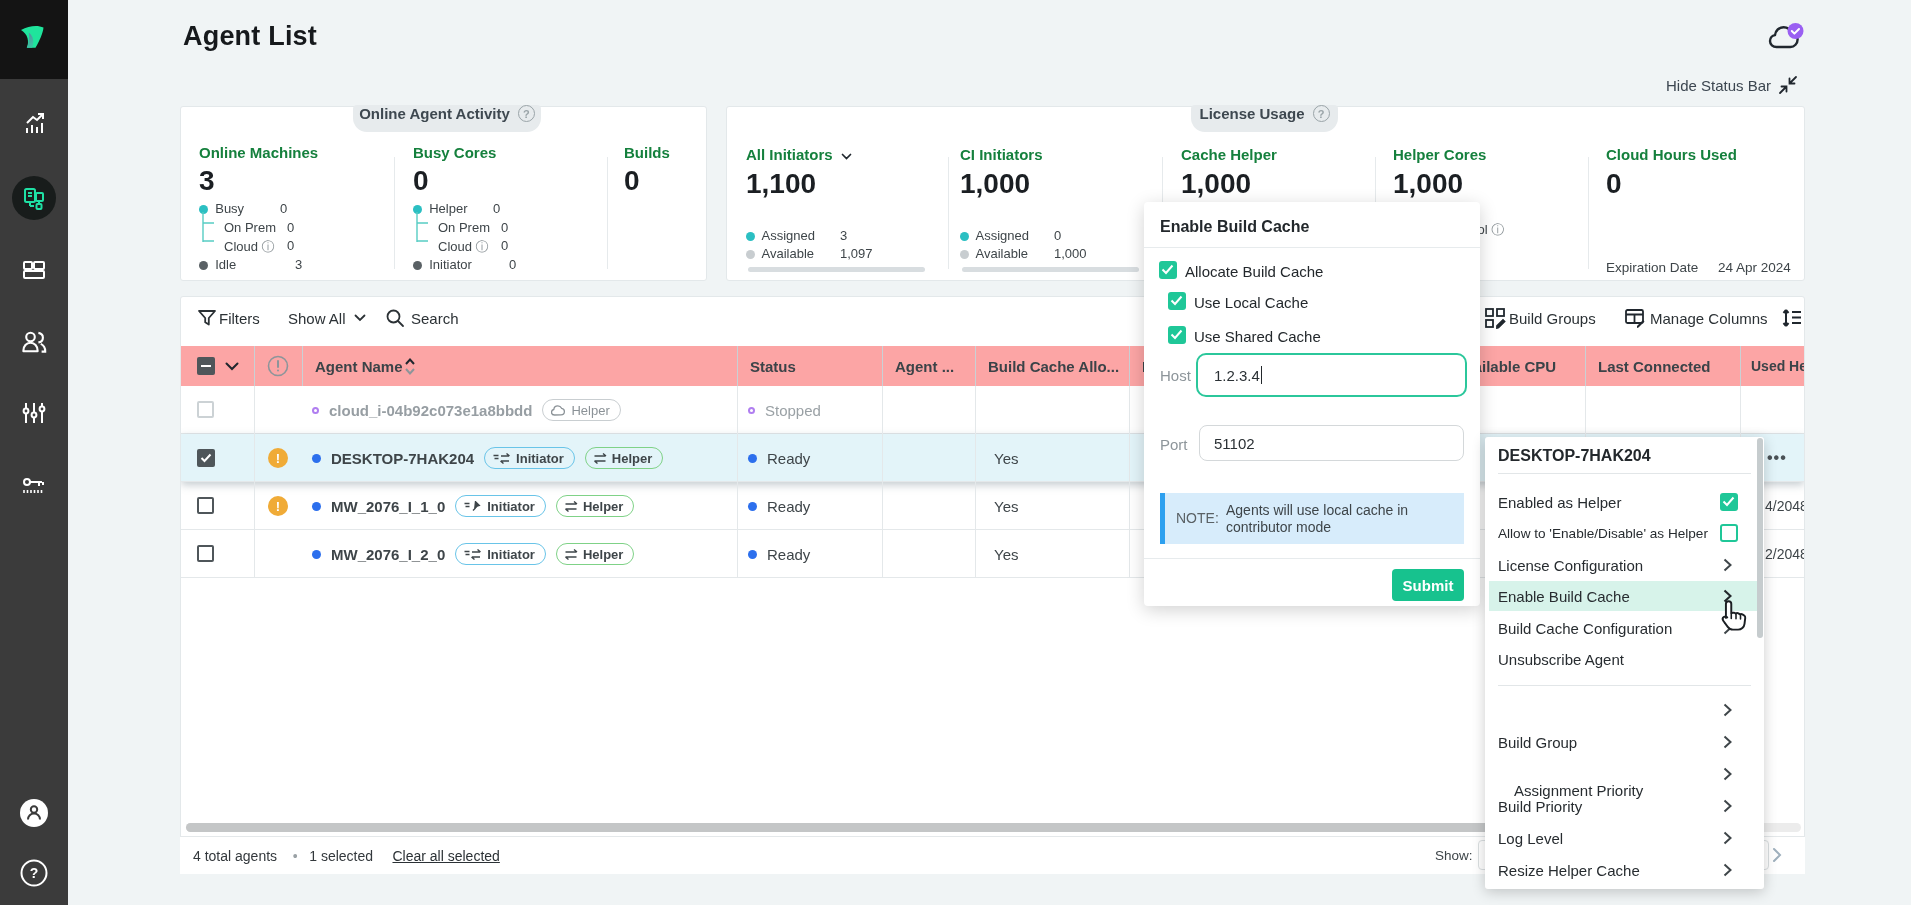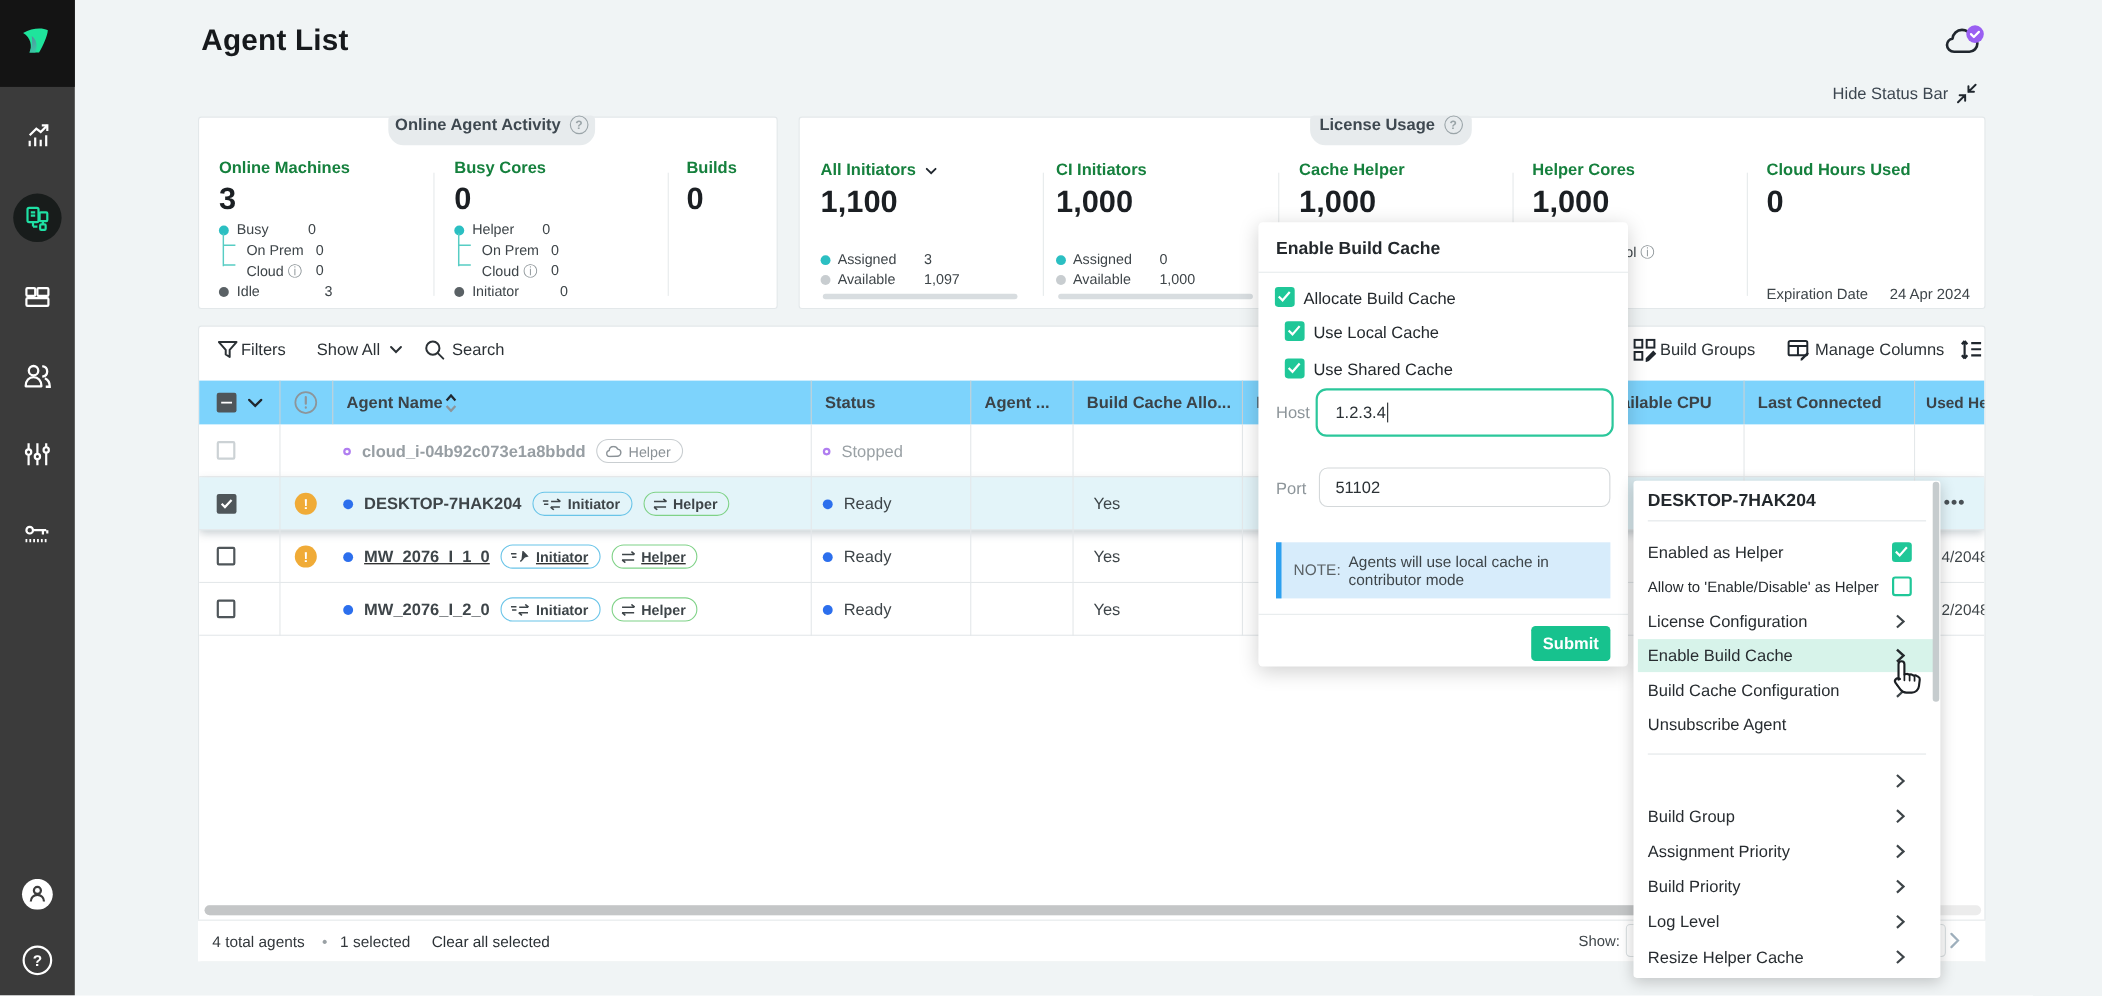--- a/index.html
+++ b/index.html
@@ -27,21 +27,21 @@
 .subrow { position:absolute; font-size:13px; color:#3e4549; }
 .dot { display:inline-block; width:9px; height:9px; border-radius:50%; vertical-align:-1px; }
 .dot-teal { background:#2bbfc2; }
 .dot-gray { background:#5a6165; }
 .dot-lgray { background:#c8cdd0; }
 .pbar { position:absolute; height:5px; border-radius:3px; background:#d8dde0; }
 
 
 #tablecard { position:absolute; left:180px; top:296px; width:1625px; height:578px; background:#fff; border:1px solid #e3e8ea; border-radius:3px; overflow:hidden; }
 .toolrow { position:absolute; top:0; height:42px; display:flex; align-items:center; font-size:15px; color:#2b3135; }
-#thead { position:absolute; left:0px; top:49px; width:1623px; height:40px; background:#7dd3fc; }
+#thead { position:absolute; left:0px; top:49px; width:1623px; height:40px; background:#fca5a5; }
 .th { position:absolute; top:0; height:40px; display:flex; align-items:center; font-size:15px; font-weight:700; color:#3b4348; border-left:1px solid #c9d1d5; padding-left:12px; white-space:nowrap; overflow:hidden; }
 .row { position:absolute; left:0; width:1623px; height:48px; background:#fff; border-bottom:1px solid #e4e8ea; }
 .cellname { position:absolute; top:0; height:48px; display:flex; align-items:center; gap:10px; }
 .chip { display:inline-flex; align-items:center; gap:5px; height:22px; padding:0 10px 0 8px; border-radius:12px; font-size:13px; font-weight:700; color:#3e4549; }
 .namedot { width:9px; height:9px; border-radius:50%; }
 .warn { position:absolute; width:20px; height:20px; border-radius:50%; background:#f0ab37; color:#fff; font-weight:700; font-size:13px; display:flex; align-items:center; justify-content:center; }
 .cb { position:absolute; width:17px; height:17px; border:2px solid #4f565a; border-radius:2px; background:#fff; }
 
 
 #modal { position:absolute; left:1144px; top:202px; width:336px; height:404px; background:#fff; border-radius:4px; box-shadow:0 4px 18px rgba(0,0,0,0.18); z-index:30; }
@@ -338,21 +338,21 @@
       <span style="font-size:15px; color:#3e4549;">Ready</span>
     </div>
     <div class="cellname" style="left:813px;">
         <span style="font-size:15px; color:#3e4549;">Yes</span>
       </div>
     <div class="cellname" style="left:1586px; letter-spacing:1px; font-weight:700; color:#4a5156;">•••</div>
   </div>
   <div class="row" style="top:185px;">
     <div class="cb" style="left:16px; top:15px;"></div>
     <div class="warn" style="left:87px; top:14px;">!</div>
-    <div class="cellname" style="left:131px;text-decoration:underline;">
+    <div class="cellname" style="left:131px;">
       <span class="namedot" style="background:#2c6fed;"></span>
       <span style="font-size:15px; font-weight:700; color:#3e4549;">MW_2076_I_1_0</span>
       <span class="chip" style="border:1px solid #69c4e8;"><svg width="18" height="11" viewBox="0 0 18 11">
             <g stroke="#3e4549" stroke-width="1.4" fill="none">
               <path d="M0.5 2.5 h5 M1.5 5.5 h4"></path>
               <path d="M11.5 0.7 L15.3 4.5 L13 5.2 L10.8 7.4 Z M9 9.5 L11.5 7" fill="#3e4549"></path>
             </g>
           </svg>Initiator</span>
       <span class="chip" style="border:1px solid #7fd287;"><svg width="13" height="11" viewBox="0 0 13 11">
             <g stroke="#3e4549" stroke-width="1.4" fill="none">
@@ -407,21 +407,21 @@
   <div class="vsep" style="left:948px; top:89px; height:192px; background:#e4e8ea; z-index:3;"></div>
   <div class="vsep" style="left:1240px; top:89px; height:192px; background:#e4e8ea; z-index:3;"></div>
   <div class="vsep" style="left:1404px; top:89px; height:192px; background:#e4e8ea; z-index:3;"></div>
   <div class="vsep" style="left:1559px; top:89px; height:192px; background:#e4e8ea; z-index:3;"></div>
 
   <div style="position:absolute; left:5px; top:526px; width:1615px; height:9px; border-radius:5px; background:#ececec;"></div>
   <div style="position:absolute; left:5px; top:526px; width:1305px; height:9px; border-radius:5px; background:#c4c6c7;"></div>
 </div>
 
 <div id="footer">
-  <div style="position:absolute; left:13px; top:11px; font-size:14px; color:#33383c;">4 total agents&nbsp;&nbsp;&nbsp; <span style="color:#9aa1a5">•</span> &nbsp;&nbsp;1 selected&nbsp;&nbsp;&nbsp;&nbsp; <span style="color:#2b3135;">Clear all selected</span></div>
+  <div style="position:absolute; left:13px; top:11px; font-size:14px; color:#33383c;">4 total agents&nbsp;&nbsp;&nbsp; <span style="color:#9aa1a5">•</span> &nbsp;&nbsp;1 selected&nbsp;&nbsp;&nbsp;&nbsp; <span style="text-decoration:underline; color:#2b3135;">Clear all selected</span></div>
   <div style="position:absolute; left:1255px; top:11px; color:#3e4549;">Show:</div>
   <div style="position:absolute; left:1298px; top:3px; width:291px; height:30px; border:1px solid #dadfe1; border-radius:4px; background:#fff;"></div>
   <svg style="position:absolute; left:1592px; top:10px;" width="10" height="16" viewBox="0 0 10 16">
       <path d="M2 2 L8 8 L2 14" stroke="#9fb0bd" stroke-width="2" fill="none" stroke-linecap="round"></path>
     </svg>
 </div>
 
 <div id="modal">
   <div style="position:absolute; left:16px; top:16px; font-size:16px; font-weight:700; color:#23282c;">Enable Build Cache</div>
   <div style="position:absolute; left:0; top:45px; width:336px; height:1px; background:#e7ebed;"></div>
@@ -481,21 +481,21 @@
     </svg>
   <div class="mi" style="top:207px;">Unsubscribe Agent</div>
   <div style="position:absolute; left:13px; top:248px; width:253px; height:1px; background:#e2e6e8;"></div>
   <svg style="position:absolute; left:238px; top:266px;" width="9" height="14" viewBox="0 0 9 14">
       <path d="M1.5 1.5 L7.5 7 L1.5 12.5" stroke="#3e4549" stroke-width="2" fill="none"></path>
     </svg>
   <div class="mi" style="top:290px;">Build Group</div>
   <svg style="position:absolute; left:238px; top:298px;" width="9" height="14" viewBox="0 0 9 14">
       <path d="M1.5 1.5 L7.5 7 L1.5 12.5" stroke="#3e4549" stroke-width="2" fill="none"></path>
     </svg>
-  <div class="mi" style="top:322px;">Assignment Priority</div>
+  <div class="mi" style="top:338px;margin-left:16px;">Assignment Priority</div>
   <svg style="position:absolute; left:238px; top:330px;" width="9" height="14" viewBox="0 0 9 14">
       <path d="M1.5 1.5 L7.5 7 L1.5 12.5" stroke="#3e4549" stroke-width="2" fill="none"></path>
     </svg>
   <div class="mi" style="top:354px;">Build Priority</div>
   <svg style="position:absolute; left:238px; top:362px;" width="9" height="14" viewBox="0 0 9 14">
       <path d="M1.5 1.5 L7.5 7 L1.5 12.5" stroke="#3e4549" stroke-width="2" fill="none"></path>
     </svg>
   <div class="mi" style="top:386px;">Log Level</div>
   <svg style="position:absolute; left:238px; top:394px;" width="9" height="14" viewBox="0 0 9 14">
       <path d="M1.5 1.5 L7.5 7 L1.5 12.5" stroke="#3e4549" stroke-width="2" fill="none"></path>

